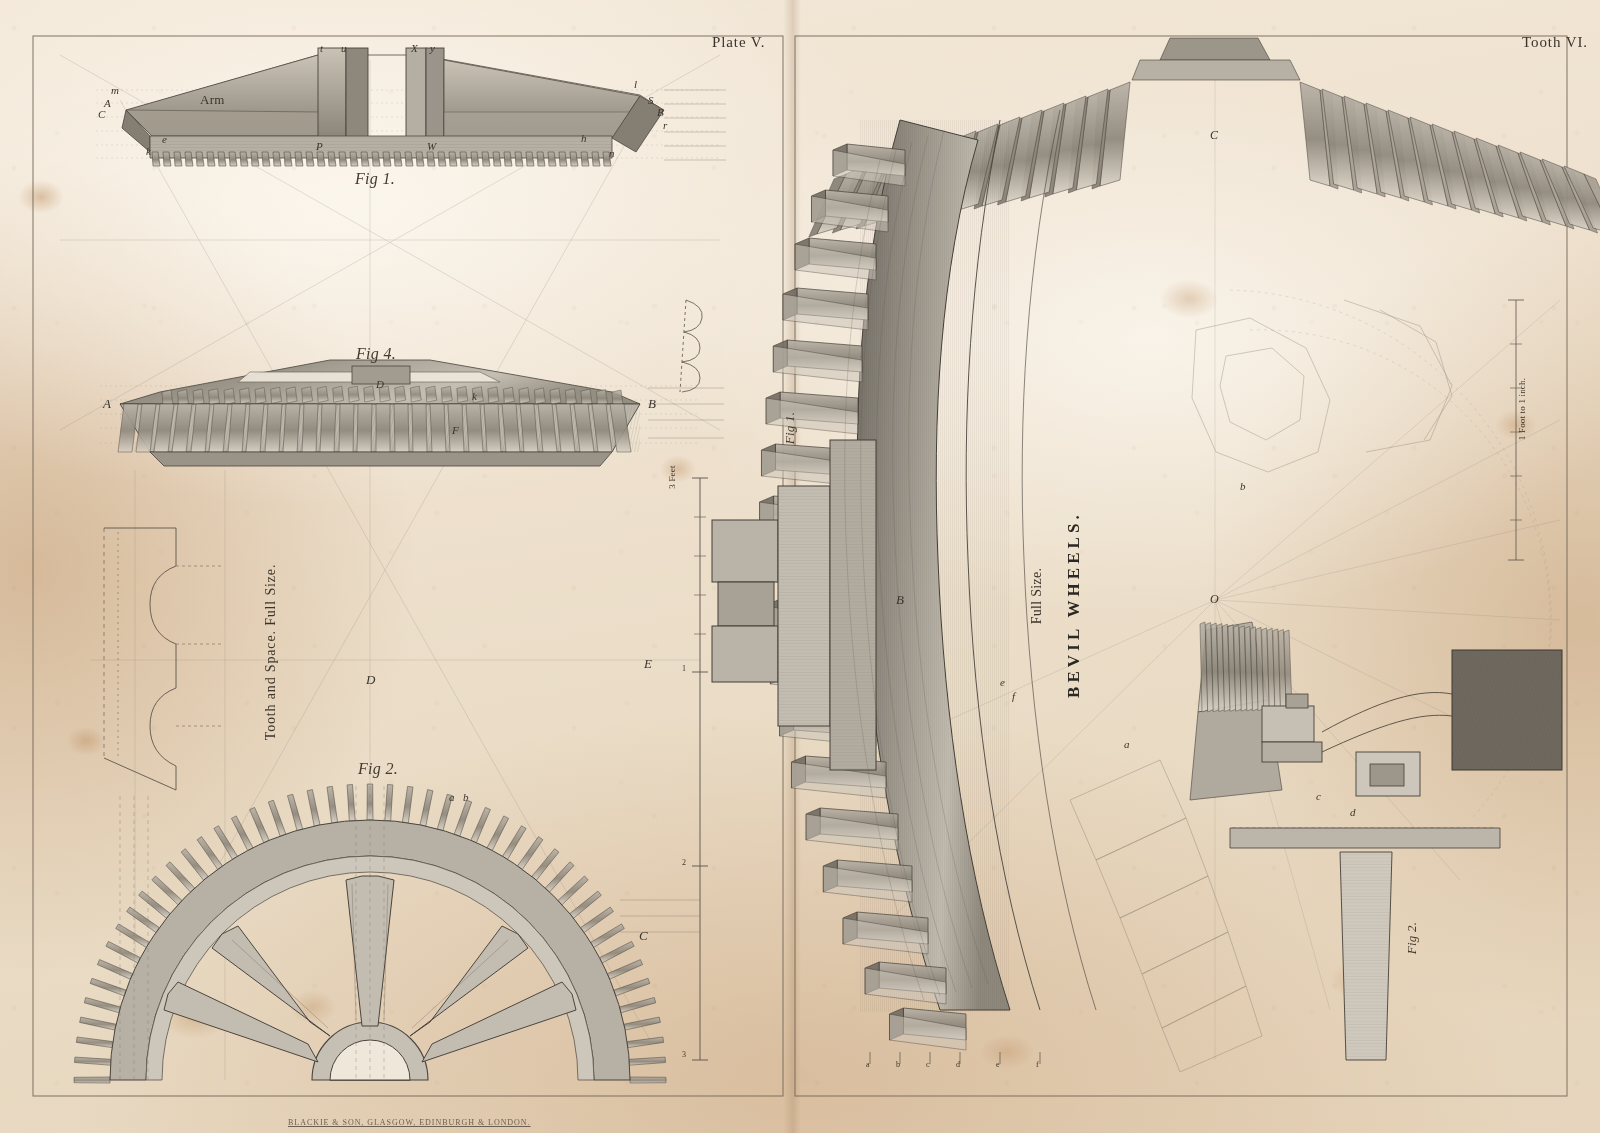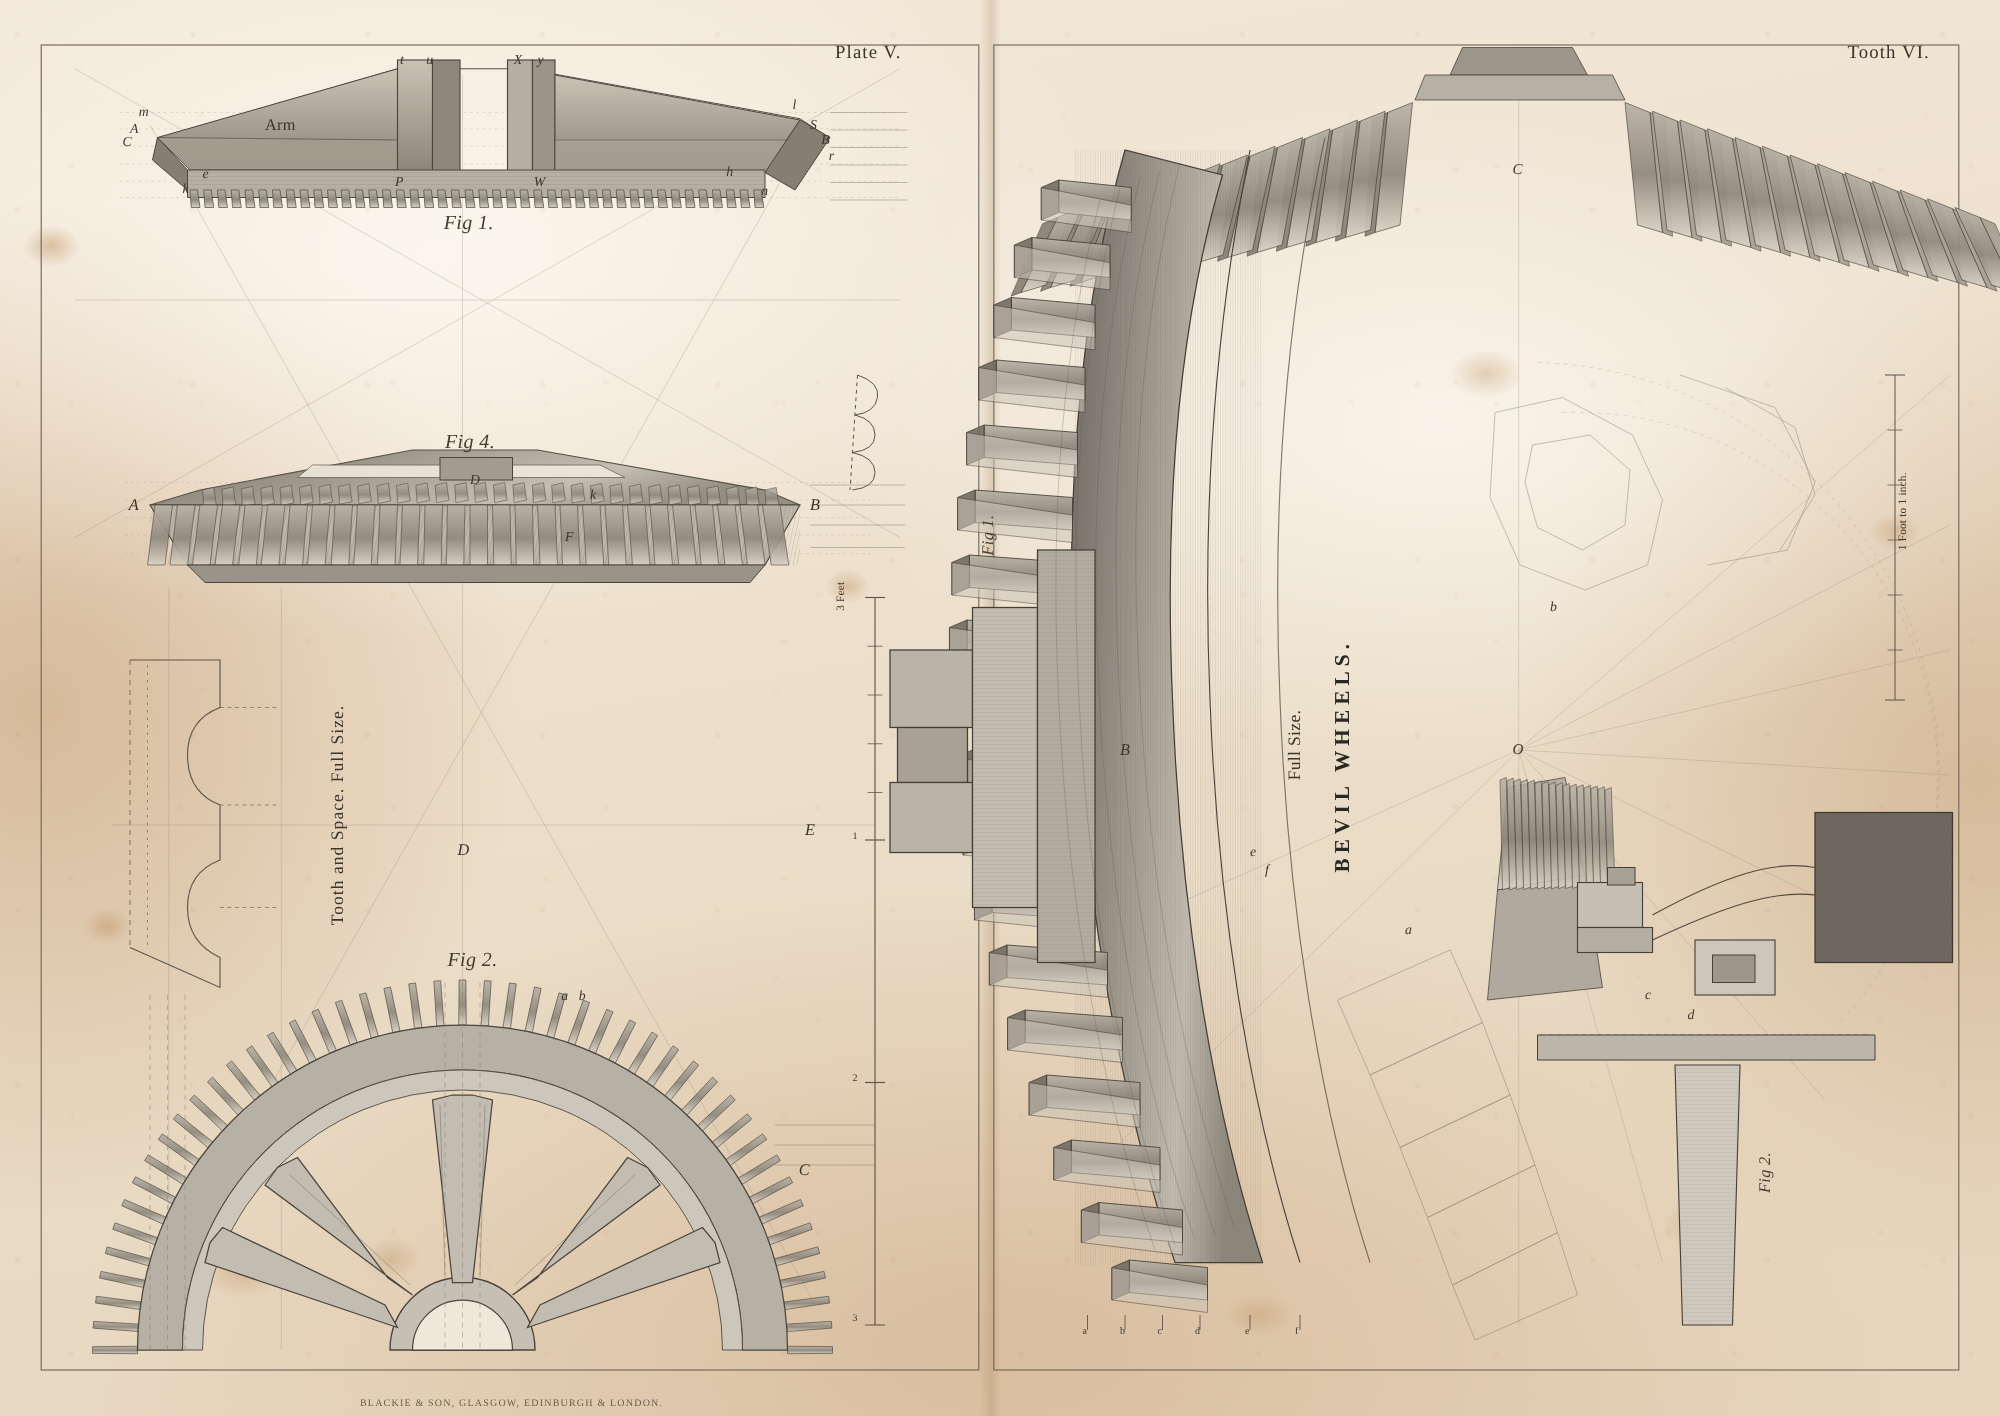--- a/index.html
+++ b/index.html
@@ -17,27 +17,27 @@
   }
   .noise{position:absolute;inset:0;pointer-events:none;opacity:.55;
     background-image:
       radial-gradient(circle at 10% 20%, rgba(160,120,80,.10) 0 2px, transparent 3px),
       radial-gradient(circle at 30% 70%, rgba(160,120,80,.08) 0 2px, transparent 3px),
       radial-gradient(circle at 70% 40%, rgba(160,120,80,.07) 0 2px, transparent 3px),
       radial-gradient(circle at 85% 80%, rgba(160,120,80,.09) 0 2px, transparent 3px);
     background-size:140px 140px,190px 190px,230px 230px,170px 170px;}
   .foxing{position:absolute;border-radius:50%;pointer-events:none;}
   .label{position:absolute;color:#2e2b27;letter-spacing:.02em;white-space:nowrap;}
-  .plate-no{font-size:15px;font-family:"Liberation Serif",serif;letter-spacing:.06em;color:#3a342c;}
+  .plate-no{font-size:15px;font-family:"Liberation Serif",serif;letter-spacing:.06em;color:#3a342c;margin-left:44px;}
   .title-main{font-family:"Liberation Serif",serif;font-weight:bold;font-size:19px;letter-spacing:.30em;color:#2b2722;}
   .fig-label{font-family:"Liberation Serif",serif;font-style:italic;font-size:16px;color:#43
 3b30;color:#433b30;}
   .tiny{font-size:11px;color:#3b352c;font-family:"Liberation Serif",serif;}
   .tiny-it{font-size:11px;color:#3b352c;font-style:italic;font-family:"Liberation Serif",serif;}
-  .imprint{font-size:8px;letter-spacing:.12em;color:#6a5f50;font-family:"Liberation Serif",serif;}
+  .imprint{font-size:8px;letter-spacing:.12em;color:#6a5f50;font-family:"Liberation Serif",serif;text-decoration:underline;}
   svg{position:absolute;top:0;left:0;overflow:visible;}
   .fold{position:absolute;top:0;bottom:0;width:18px;pointer-events:none;
      background:linear-gradient(90deg,rgba(150,115,78,0) 0%,rgba(150,115,78,.18) 45%,rgba(150,115,78,.22) 55%,rgba(150,115,78,0) 100%);}
 </style>
 </head>
 <body>
 
 <div id="page">
 
   <div class="noise"></div>
@@ -674,21 +674,21 @@
         <line x1="930" y1="1052" x2="930" y2="1064"></line>
           <line x1="960" y1="1052" x2="960" y2="1064"></line>
         <line x1="1000" y1="1052" x2="1000" y2="1064"></line>
           <line x1="1040" y1="1052" x2="1040" y2="1064"></line>
       </g>
     </g>
   </svg>
 
   <div class="label plate-no" style="left:668px;top:34px;">Plate V.</div>
   <div class="label fig-label" style="left:355px;top:170px;">Fig 1.</div>
-  <div class="label tiny" style="left:212px;top:92px;font-size:13px;">Arm</div>
+  <div class="label tiny" style="left:200px;top:92px;font-size:13px;">Arm</div>
   <div class="label fig-label" style="left:356px;top:345px;">Fig 4.</div>
   <div class="label fig-label" style="left:358px;top:760px;">Fig 2.</div>
 
   <div class="label tiny" style="left:181px;top:644px;width:180px;text-align:center;font-size:14px;letter-spacing:.06em;transform:rotate(-90deg);">Tooth and Space. Full Size.</div>
   <div class="label tiny" style="left:642px;top:472px;width:60px;text-align:center;font-size:9px;transform:rotate(-90deg);">3 Feet</div>
 
   <div class="label tiny-it" style="left:320px;top:42px;">t</div>
   <div class="label tiny-it" style="left:341px;top:42px;">u</div>
   <div class="label tiny-it" style="left:411px;top:42px;">X</div>
   <div class="label tiny-it" style="left:430px;top:42px;">y</div>

